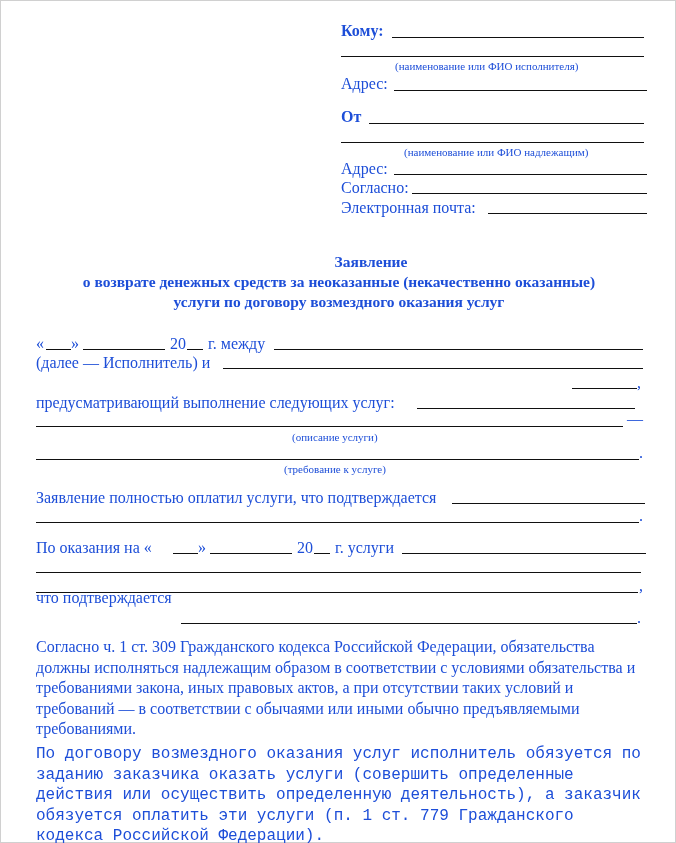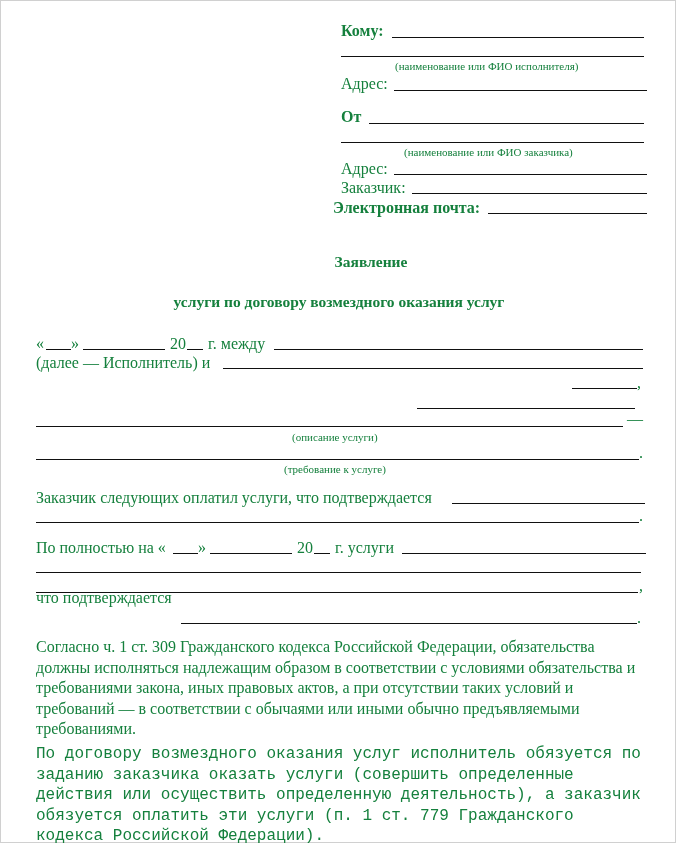--- a/index.html
+++ b/index.html
@@ -1,20 +1,20 @@
 <!DOCTYPE html>
 <html><head>
 <meta charset="utf-8">
 <style>
   html, body { margin:0; padding:0; background:#ffffff; }
   body { width:676px; height:843px; position:relative; overflow:hidden; }
   .page {
     position:absolute; left:0; top:0; width:674px; height:841px;
     border:1px solid #d0d0d0; background:#fff;
-    font-family: "Liberation Serif", serif; color:#15803d;
+    font-family: "Liberation Serif", serif; color:#1d4ed8;
   }
   .abs { position:absolute; white-space:nowrap; }
   .t { font-size:16px; line-height:18px; }
   .b { font-weight:bold; }
   .small { font-size:11px; line-height:12px; }
   .blk { position:absolute; border-bottom:1px solid #111; height:0; }
   .title { position:absolute; left:0; width:676px; text-align:center; font-weight:bold; font-size:15.5px; line-height:21px; }
   .para { position:absolute; left:35px; width:620px; font-size:16px; line-height:20.5px; white-space:normal; }
 </style>
 </head>
@@ -28,65 +28,67 @@
   <div class="blk" style="left:340px; top:55px; width:303px;"></div>
   <div class="abs small" style="left:394px; top:59px;">(наименование или ФИО исполнителя)</div>
 
   <div class="abs t" style="left:340px; top:74px;">Адрес:</div>
   <div class="blk" style="left:393px; top:89px; width:253px;"></div>
 
   <div class="abs t b" style="left:340px; top:107px;">От</div>
   <div class="blk" style="left:368px; top:122px; width:275px;"></div>
 
   <div class="blk" style="left:340px; top:141px; width:303px;"></div>
-  <div class="abs small" style="left:403px; top:145px;">(наименование или ФИО заказчика)</div>
+  <div class="abs small" style="left:403px; top:145px;">(наименование или ФИО надлежащим)</div>
 
   <div class="abs t" style="left:340px; top:159px;">Адрес:</div>
   <div class="blk" style="left:393px; top:173px; width:253px;"></div>
 
-  <div class="abs t" style="left:340px; top:178px;">Заказчик:</div>
+  <div class="abs t" style="left:340px; top:178px;">Согласно:</div>
   <div class="blk" style="left:411px; top:192px; width:235px;"></div>
 
-  <div class="abs t" style="left:332px; top:198px;font-weight:bold;">Электронная почта:</div>
+  <div class="abs t" style="left:340px; top:198px;">Электронная почта:</div>
   <div class="blk" style="left:487px; top:212px; width:159px;"></div>
 
   <div class="title" style="top:250px;margin-left:32px;">Заявление</div>
+  <div class="title" style="top:270px;">о возврате денежных средств за неоказанные (некачественно оказанные)</div>
   <div class="title" style="top:290px;">услуги по договору возмездного оказания услуг</div>
 
   <div class="abs t" style="left:35px; top:334px;">«</div>
   <div class="blk" style="left:45px; top:348px; width:25px;"></div>
   <div class="abs t" style="left:70px; top:334px;">»</div>
   <div class="blk" style="left:82px; top:348px; width:82px;"></div>
   <div class="abs t" style="left:169px; top:334px;">20</div>
   <div class="blk" style="left:186px; top:348px; width:16px;"></div>
   <div class="abs t" style="left:207px; top:334px;">г. между</div>
   <div class="blk" style="left:273px; top:348px; width:369px;"></div>
 
   <div class="abs t" style="left:35px; top:353px;">(далее — Исполнитель) и</div>
   <div class="blk" style="left:222px; top:367px; width:420px;"></div>
 
   <div class="blk" style="left:571px; top:387px; width:65px;"></div>
   <div class="abs t" style="left:636px; top:373px;">,</div>
 
+  <div class="abs t" style="left:35px; top:393px;">предусматривающий выполнение следующих услуг:</div>
   <div class="blk" style="left:416px; top:407px; width:218px;"></div>
 
   <div class="blk" style="left:35px; top:425px; width:587px;"></div>
   <div class="abs t" style="left:626px; top:409px;">—</div>
   <div class="abs small" style="left:291px; top:430px;">(описание услуги)</div>
 
   <div class="blk" style="left:35px; top:458px; width:603px;"></div>
   <div class="abs t" style="left:638px; top:443px;">.</div>
   <div class="abs small" style="left:283px; top:462px;">(требование к услуге)</div>
 
-  <div class="abs t" style="left:35px; top:488px;">Заказчик следующих оплатил услуги, что подтверждается</div>
+  <div class="abs t" style="left:35px; top:488px;">Заявление полностью оплатил услуги, что подтверждается</div>
   <div class="blk" style="left:451px; top:502px; width:193px;"></div>
   <div class="blk" style="left:35px; top:521px; width:603px;"></div>
   <div class="abs t" style="left:638px; top:506px;">.</div>
 
-  <div class="abs t" style="left:35px; top:538px;">По полностью на «</div>
+  <div class="abs t" style="left:35px; top:538px;">По оказания на «</div>
   <div class="blk" style="left:172px; top:552px; width:25px;"></div>
   <div class="abs t" style="left:197px; top:538px;">»</div>
   <div class="blk" style="left:209px; top:552px; width:82px;"></div>
   <div class="abs t" style="left:296px; top:538px;">20</div>
   <div class="blk" style="left:313px; top:552px; width:16px;"></div>
   <div class="abs t" style="left:334px; top:538px;font-family:Liberation Serif, serif;">г. услуги</div>
   <div class="blk" style="left:401px; top:552px; width:244px;"></div>
   <div class="blk" style="left:35px; top:571px; width:605px;"></div>
   <div class="blk" style="left:35px; top:591px; width:602px;"></div>
   <div class="abs t" style="left:638px; top:576px;">,</div>

